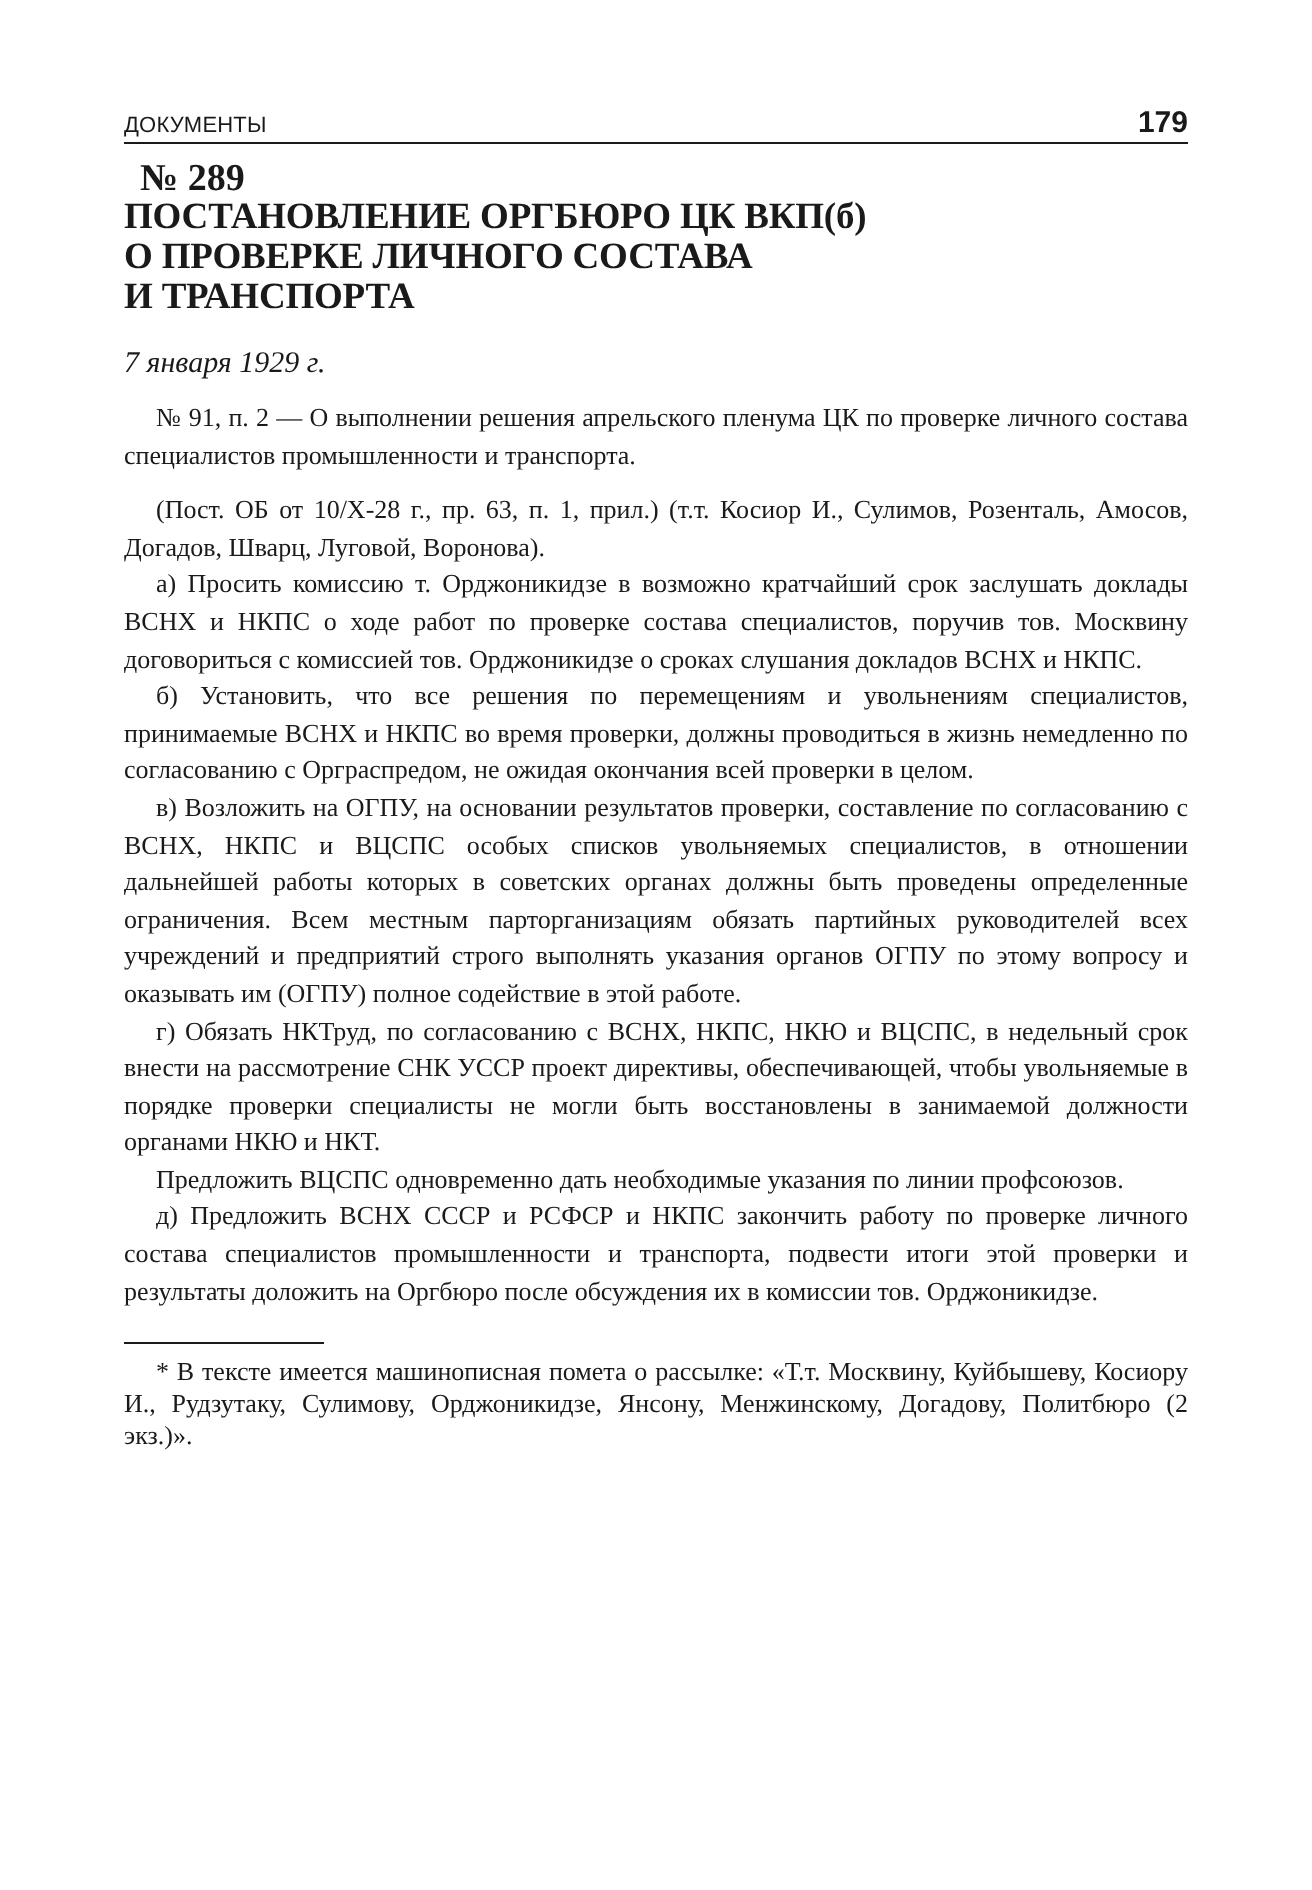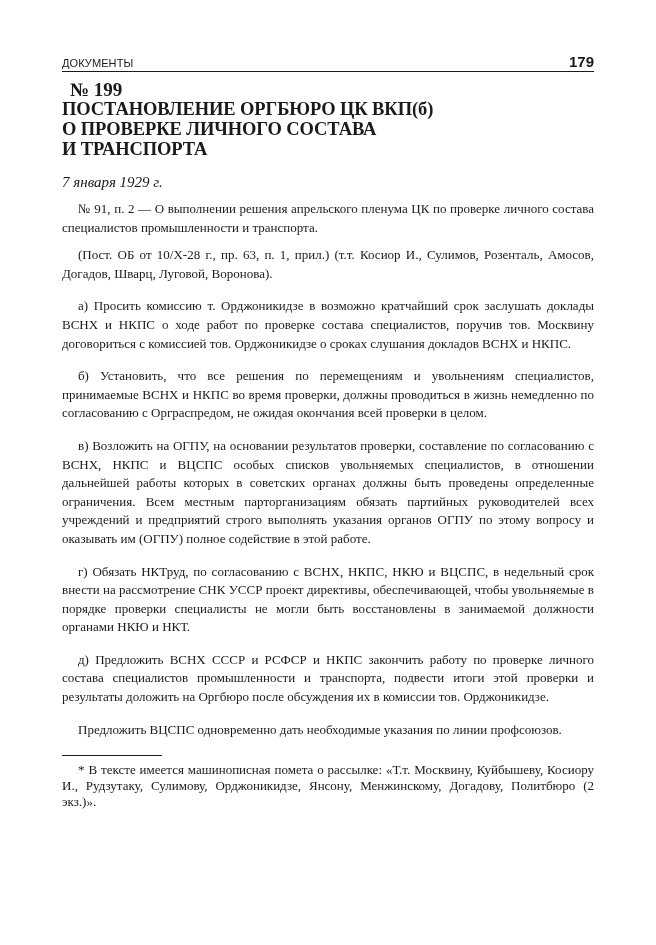--- a/index.html
+++ b/index.html
@@ -63,21 +63,21 @@
       line-height: 18px;
     }
     p {
       margin: 0;
       font-size: 13px;
       line-height: 18.6px;
       text-align: justify;
       text-indent: 16px;
     }
     .p-gap { margin-top: 9px; }
-    .p-gap-sm { margin-top: 14px; }
+    .p-gap-sm { margin-top: 0; }
     .archive {
       margin-top: 18px;
       font-size: 13.4px;
       line-height: 16px;
       text-indent: 16px;
     }
     .footnote-rule {
       width: 100px;
       height: 0;
       border-top: 1.2px solid #1a1a1a;
@@ -93,37 +93,37 @@
   </style>
 </head>
 <body>
 
 <div class="page">
   <div class="running-head">
     <span class="section">ДОКУМЕНТЫ</span>
     <span class="pageno">179</span>
   </div>
 
-  <div class="doc-number">№ 199</div>
+  <div class="doc-number">№ 289</div>
 
   <div class="doc-title">
     <div>ПОСТАНОВЛЕНИЕ ОРГБЮРО ЦК ВКП(б)</div>
     <div>О ПРОВЕРКЕ ЛИЧНОГО СОСТАВА</div>
     <div>И ТРАНСПОРТА</div>
   </div>
 
   <div class="doc-date">7 января 1929 г.</div>
 
   <div>
     <p class="p-gap">№ 91, п. 2 — О выполнении решения апрельского пленума ЦК по проверке личного состава специалистов промышленности и транспорта.</p>
     <p class="p-gap">(Пост. ОБ от 10/X-28 г., пр. 63, п. 1, прил.) (т.т. Косиор И., Сулимов, Розенталь, Амосов, Догадов, Шварц, Луговой, Воронова).</p>
     <p class="p-gap-sm">а) Просить комиссию т. Орджоникидзе в возможно кратчайший срок заслушать доклады ВСНХ и НКПС о ходе работ по проверке состава специалистов, поручив тов. Москвину договориться с комиссией тов. Орджоникидзе о сроках слушания докладов ВСНХ и НКПС.</p>
     <p class="p-gap-sm">б) Установить, что все решения по перемещениям и увольнениям специалистов, принимаемые ВСНХ и НКПС во время проверки, должны проводиться в жизнь немедленно по согласованию с Орграспредом, не ожидая окончания всей проверки в целом.</p>
     <p class="p-gap-sm">в) Возложить на ОГПУ, на основании результатов проверки, составление по согласованию с ВСНХ, НКПС и ВЦСПС особых списков увольняемых специалистов, в отношении дальнейшей работы которых в советских органах должны быть проведены определенные ограничения. Всем местным парторганизациям обязать партийных руководителей всех учреждений и предприятий строго выполнять указания органов ОГПУ по этому вопросу и оказывать им (ОГПУ) полное содействие в этой работе.</p>
     <p class="p-gap-sm">г) Обязать НКТруд, по согласованию с ВСНХ, НКПС, НКЮ и ВЦСПС, в недельный срок внести на рассмотрение СНК УССР проект директивы, обеспечивающей, чтобы увольняемые в порядке проверки специалисты не могли быть восстановлены в занимаемой должности органами НКЮ и НКТ.</p>
+    <p class="p-gap-sm">Предложить ВЦСПС одновременно дать необходимые указания по линии профсоюзов.</p>
     <p class="p-gap-sm">д) Предложить ВСНХ СССР и РСФСР и НКПС закончить работу по проверке личного состава специалистов промышленности и транспорта, подвести итоги этой проверки и результаты доложить на Оргбюро после обсуждения их в комиссии тов. Орджоникидзе.</p>
-    <p class="p-gap-sm">Предложить ВЦСПС одновременно дать необходимые указания по линии профсоюзов.</p>
   </div>
 
 
   <div class="footnote-rule"></div>
   <div class="footnote">* В тексте имеется машинописная помета о рассылке: «Т.т. Москвину, Куйбышеву, Косиору И., Рудзутаку, Сулимову, Орджоникидзе, Янсону, Менжинскому, Догадову, Политбюро (2 экз.)».</div>
 </div>
 
 </body></html>

